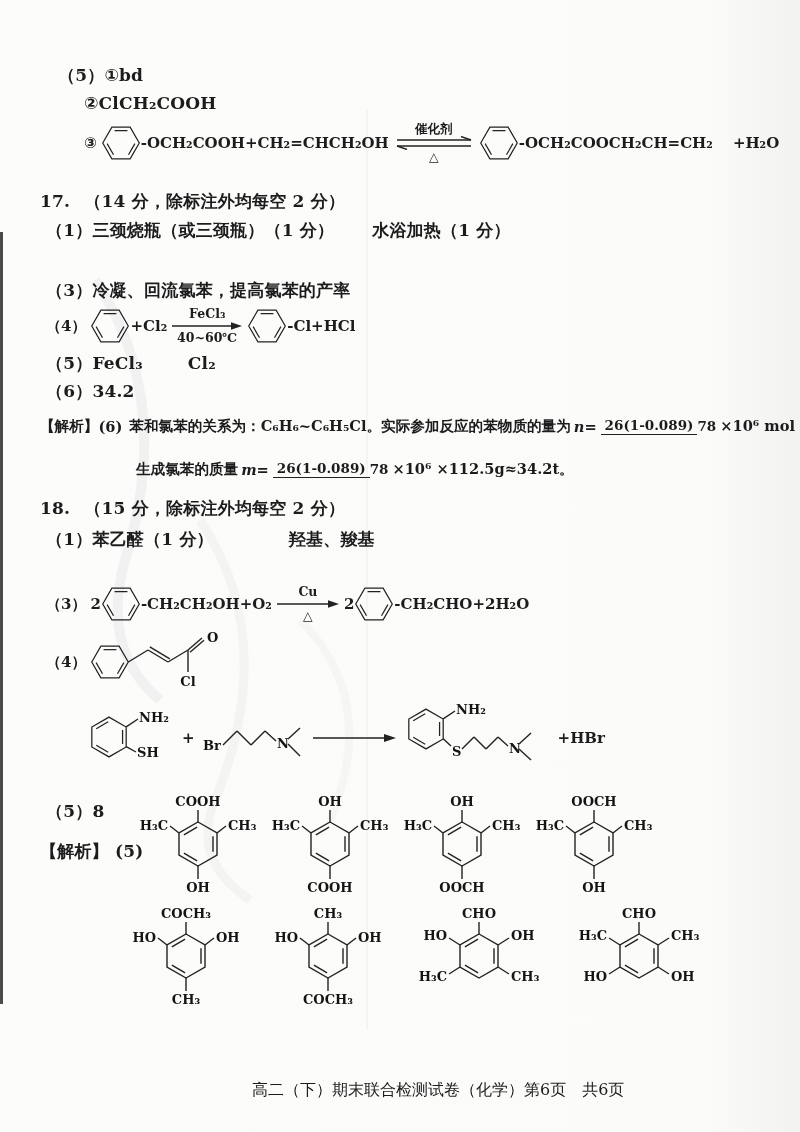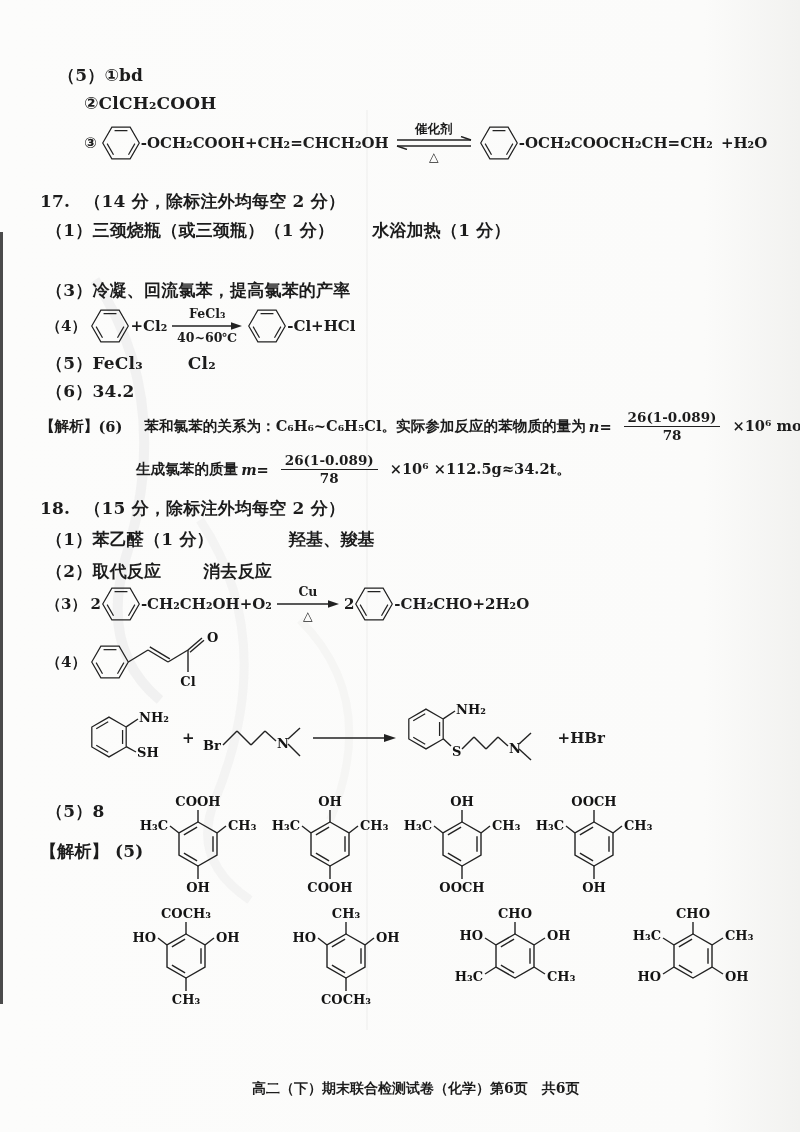--- a/index.html
+++ b/index.html
@@ -4,38 +4,38 @@
 <style>
   html,body{margin:0;padding:0;}
   .page{position:relative;width:800px;height:1132px;overflow:hidden;
         background:linear-gradient(90deg,#fcfcfb 0%,#fbfbfa 88%,#f2f2f0 100%);
         font-family:"DejaVu Serif","DejaVu Sans","Liberation Serif",serif;color:#1c1c1c;}
   .ln{position:absolute;white-space:nowrap;font-size:17px;font-weight:600;letter-spacing:.2px;}
   .eq{position:absolute;display:flex;align-items:center;white-space:nowrap;font-size:15px;font-weight:600;}
   .lbl{margin-right:4px;}
   .tag{font-weight:700;}
   .var{font-style:italic;}
-  .frac{display:inline-flex;flex-direction:column;align-items:center;vertical-align:middle;
-        margin:0 12px;font-size:13.5px;line-height:1.25;}
+  .frac{display:inline-flex;flex-direction:row;align-items:center;vertical-align:middle;
+        margin:0 4px;font-size:13.5px;line-height:1.25;}
   .frac .num{border-bottom:1.3px solid #222;padding:0 4px;}
   .rxnarrow{display:inline-flex;flex-direction:column;align-items:center;margin:0 5px;
             font-size:12.5px;line-height:1.15;font-weight:600;}
   .revarrow{display:inline-flex;flex-direction:column;align-items:center;margin:0 6px;
             font-size:12.5px;line-height:1.15;font-weight:600;}
   svg.ringH{width:40px;height:44px;flex:0 0 auto;}
   svg line,svg polyline,svg polygon,svg path.bond{stroke:#222;stroke-width:1.4;fill:none;}
   svg polygon.head{fill:#222;stroke:none;}
   svg polygon.ring{fill:none;stroke:#222;stroke-width:1.4;}
   svg text{font-size:13px;fill:#141414;font-weight:600;
            font-family:"DejaVu Serif","DejaVu Sans","Liberation Serif",serif;}
   .isorow{position:absolute;display:flex;align-items:flex-start;}
   .edge-line{position:absolute;left:0;top:232px;width:3px;height:772px;background:#4b4b4b;}
   .fold{position:absolute;left:366px;top:110px;width:2px;height:920px;background:rgba(0,0,0,0.028);}
   .wm{position:absolute;left:0;top:0;pointer-events:none;}
-  .footer{position:absolute;font-size:14px;font-weight:700;}
+  .footer{position:absolute;font-size:16px;font-weight:400;}
 </style>
 </head>
 <body>
 
 <div class="page">
 
   <div class="edge-line"></div>
   <div class="fold"></div>
   <svg class="wm" width="800" height="1132">
     <path d="M95,280 Q175,400 125,560 Q100,650 160,700" stroke="#ededec" stroke-width="10" fill="none" opacity="0.7"></path>
@@ -79,21 +79,21 @@
           <line x1="66" y1="0.5" x2="76" y2="4"></line>
         <line x1="2" y1="10" x2="76" y2="10"></line>
           <line x1="12" y1="13.5" x2="2" y2="10"></line>
       </svg>
       <span>△</span>
     </span>
     <svg class="ringH" viewBox="0 0 46 50">
         <use href="#benzH"></use>
       </svg>
     <span>-OCH₂COOCH₂CH=CH₂</span>
-    <span style="margin-left:8px">+H₂O</span>
+    <span style="margin-left:20px">+H₂O</span>
   </div>
 
   <div class="ln" style="left:40px;top:190px">
     <span>17.</span>
     <span style="margin-left:8px">（14 分，除标注外均每空 2 分）</span>
   </div>
   <div class="ln" style="left:46px;top:219px">
     <span>（1）</span><span>三颈烧瓶（或三颈瓶）（1 分）</span><span style="margin-left:38px">水浴加热（1 分）</span>
   </div>
   <div class="ln" style="left:46px;top:279px">（3）冷凝、回流氯苯，提高氯苯的产率</div>
@@ -119,21 +119,21 @@
   </div>
 
   <div class="ln" style="left:46px;top:352px">
     <span>（5）</span><span>FeCl₃</span><span style="margin-left:45px">Cl₂</span>
   </div>
   <div class="ln" style="left:46px;top:380px">（6）34.2</div>
 
   <div class="eq" style="left:40px;top:405px;height:42px;font-size:14.6px">
     <span class="tag">【解析】</span>
     <span>(6)</span>
-    <span style="margin-left:22px">苯和氯苯的关系为：C₆H₆~C₆H₅Cl。实际参加反应的苯物质的量为</span>
+    <span style="margin-left:7px">苯和氯苯的关系为：C₆H₆~C₆H₅Cl。实际参加反应的苯物质的量为</span>
     <span class="var" style="margin-left:3px">n=</span>
     <span class="frac">
       <span class="num">26(1-0.089)</span>
       <span>78</span>
     </span>
     <span>×10⁶ mol，</span>
   </div>
   <div class="eq" style="left:136px;top:448px;height:42px;font-size:14.6px">
     <span>生成氯苯的质量</span>
     <span class="var" style="margin-left:3px">m=</span>
@@ -143,23 +143,20 @@
     </span>
     <span>×10⁶ ×112.5g≈34.2t。</span>
   </div>
 
   <div class="ln" style="left:40px;top:497px">
     <span>18.</span>
     <span style="margin-left:8px">（15 分，除标注外均每空 2 分）</span>
   </div>
   <div class="ln" style="left:46px;top:528px">
     <span>（1）</span><span>苯乙醛（1 分）</span><span style="margin-left:75px">羟基、羧基</span>
-  </div>
-  <div class="ln" style="left:46px;top:560px">
-    <span>（2）</span><span>取代反应</span><span style="margin-left:42px">消去反应</span>
   </div>
 
   <div class="eq" style="left:46px;top:578px;height:52px">
     <span class="lbl">（3）</span>
     <span>2</span>
     <svg class="ringH" viewBox="0 0 46 50">
         <use href="#benzH"></use>
       </svg>
     <span>-CH₂CH₂OH+O₂</span>
     <span class="rxnarrow">
@@ -280,21 +277,21 @@
         <line x1="47" y1="47" x2="38" y2="40"></line>
       <line x1="85" y1="47" x2="94" y2="40"></line>
         <line x1="66" y1="80" x2="66" y2="93"></line>
       <text x="66" y="20" text-anchor="middle">OOCH</text>
       <text x="36" y="44" text-anchor="end">H₃C</text>
       <text x="96" y="44">CH₃</text>
       <text x="66" y="106" text-anchor="middle">OH</text>
     </svg>
   </div>
 
-  <div class="isorow" style="left:120px;top:898px;gap:28px">
+  <div class="isorow" style="left:120px;top:898px;gap:10px">
     <svg width="132" height="116" viewBox="0 0 132 116">
       <use href="#benzV" x="45" y="34" width="42" height="48"></use>
       <line x1="66" y1="36" x2="66" y2="24"></line>
         <line x1="47" y1="47" x2="38" y2="40"></line>
       <line x1="85" y1="47" x2="94" y2="40"></line>
         <line x1="66" y1="80" x2="66" y2="93"></line>
       <text x="66" y="20" text-anchor="middle">COCH₃</text>
       <text x="36" y="44" text-anchor="end">HO</text>
       <text x="96" y="44">OH</text>
       <text x="66" y="106" text-anchor="middle">CH₃</text>

